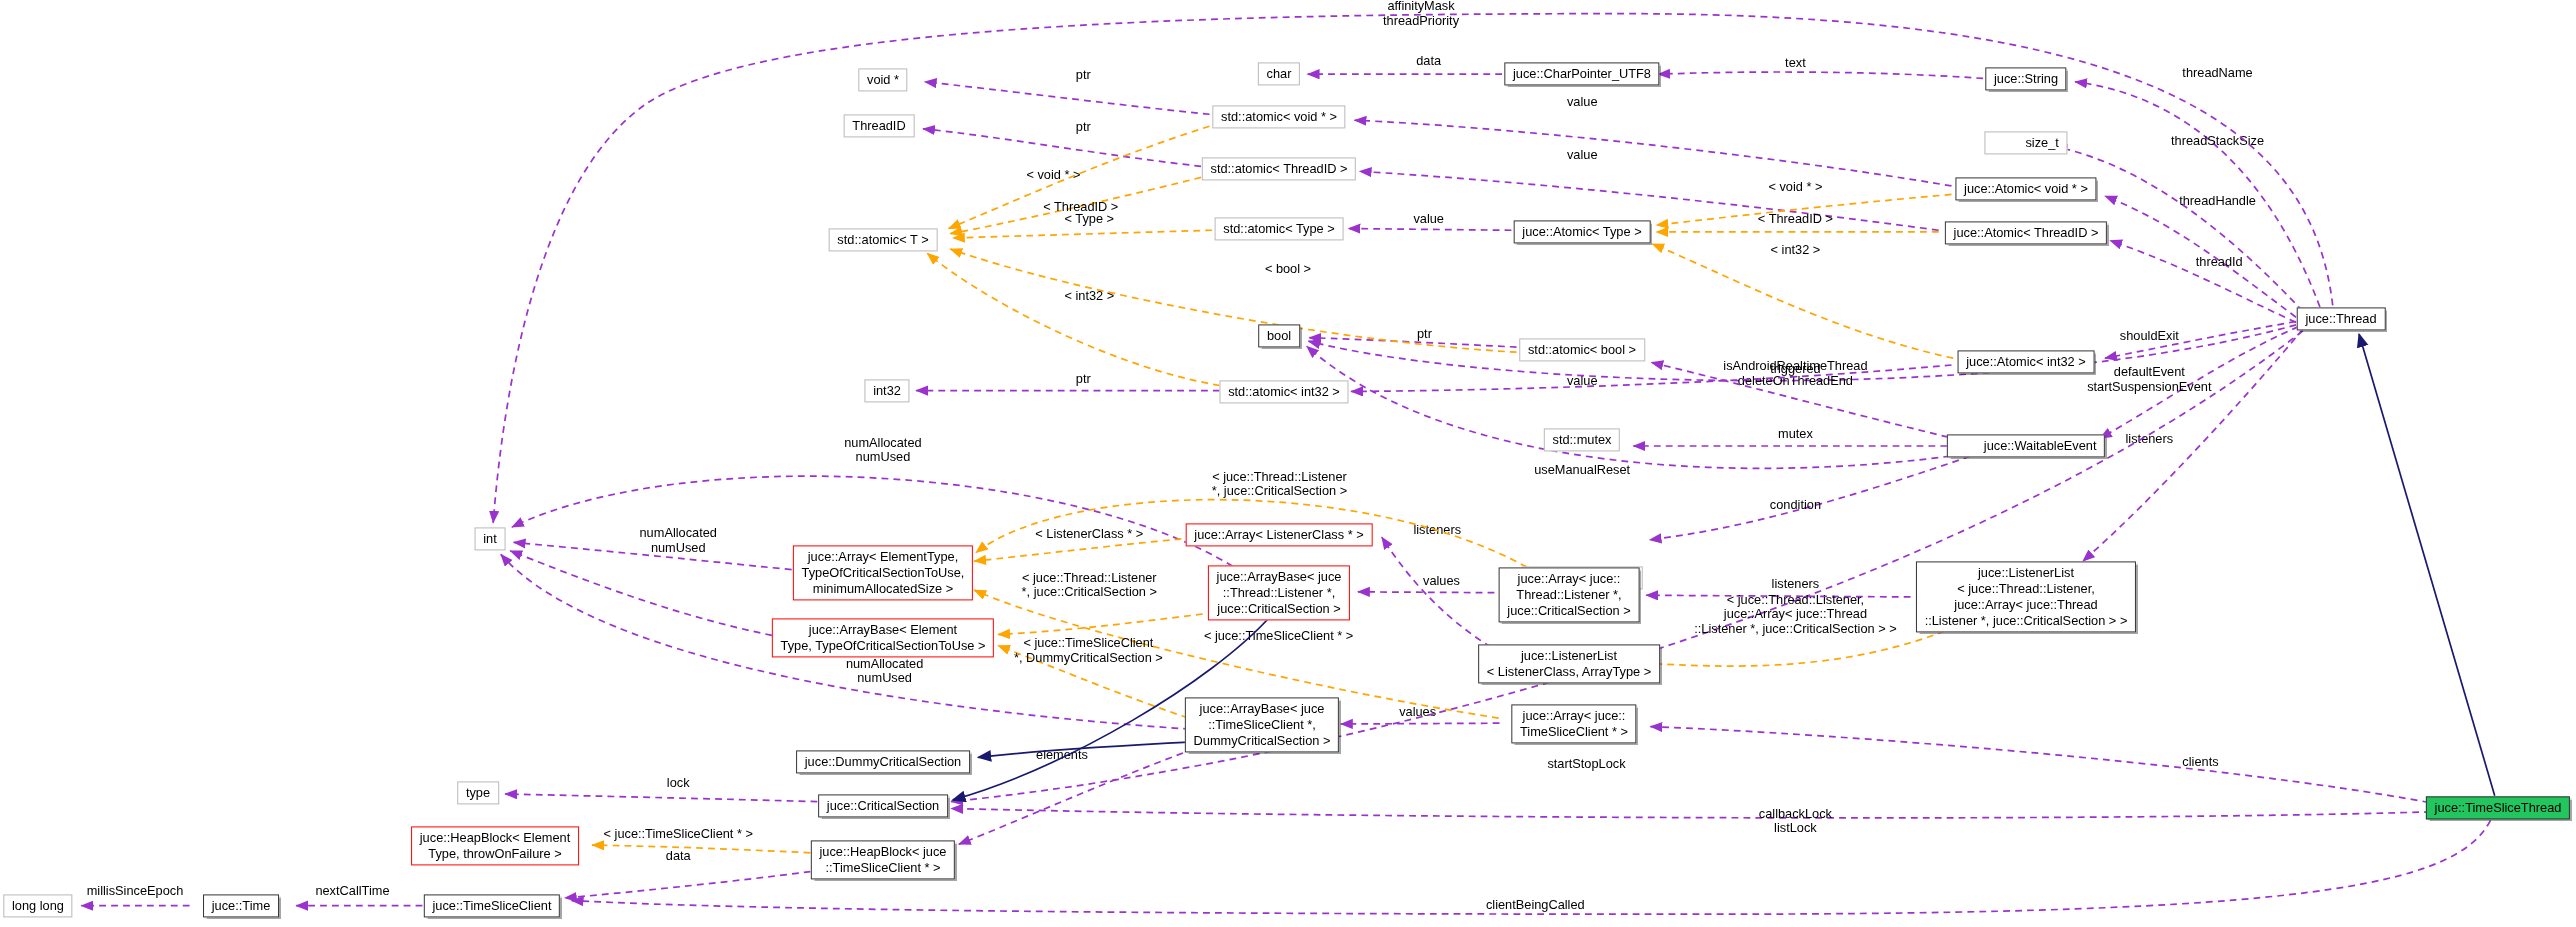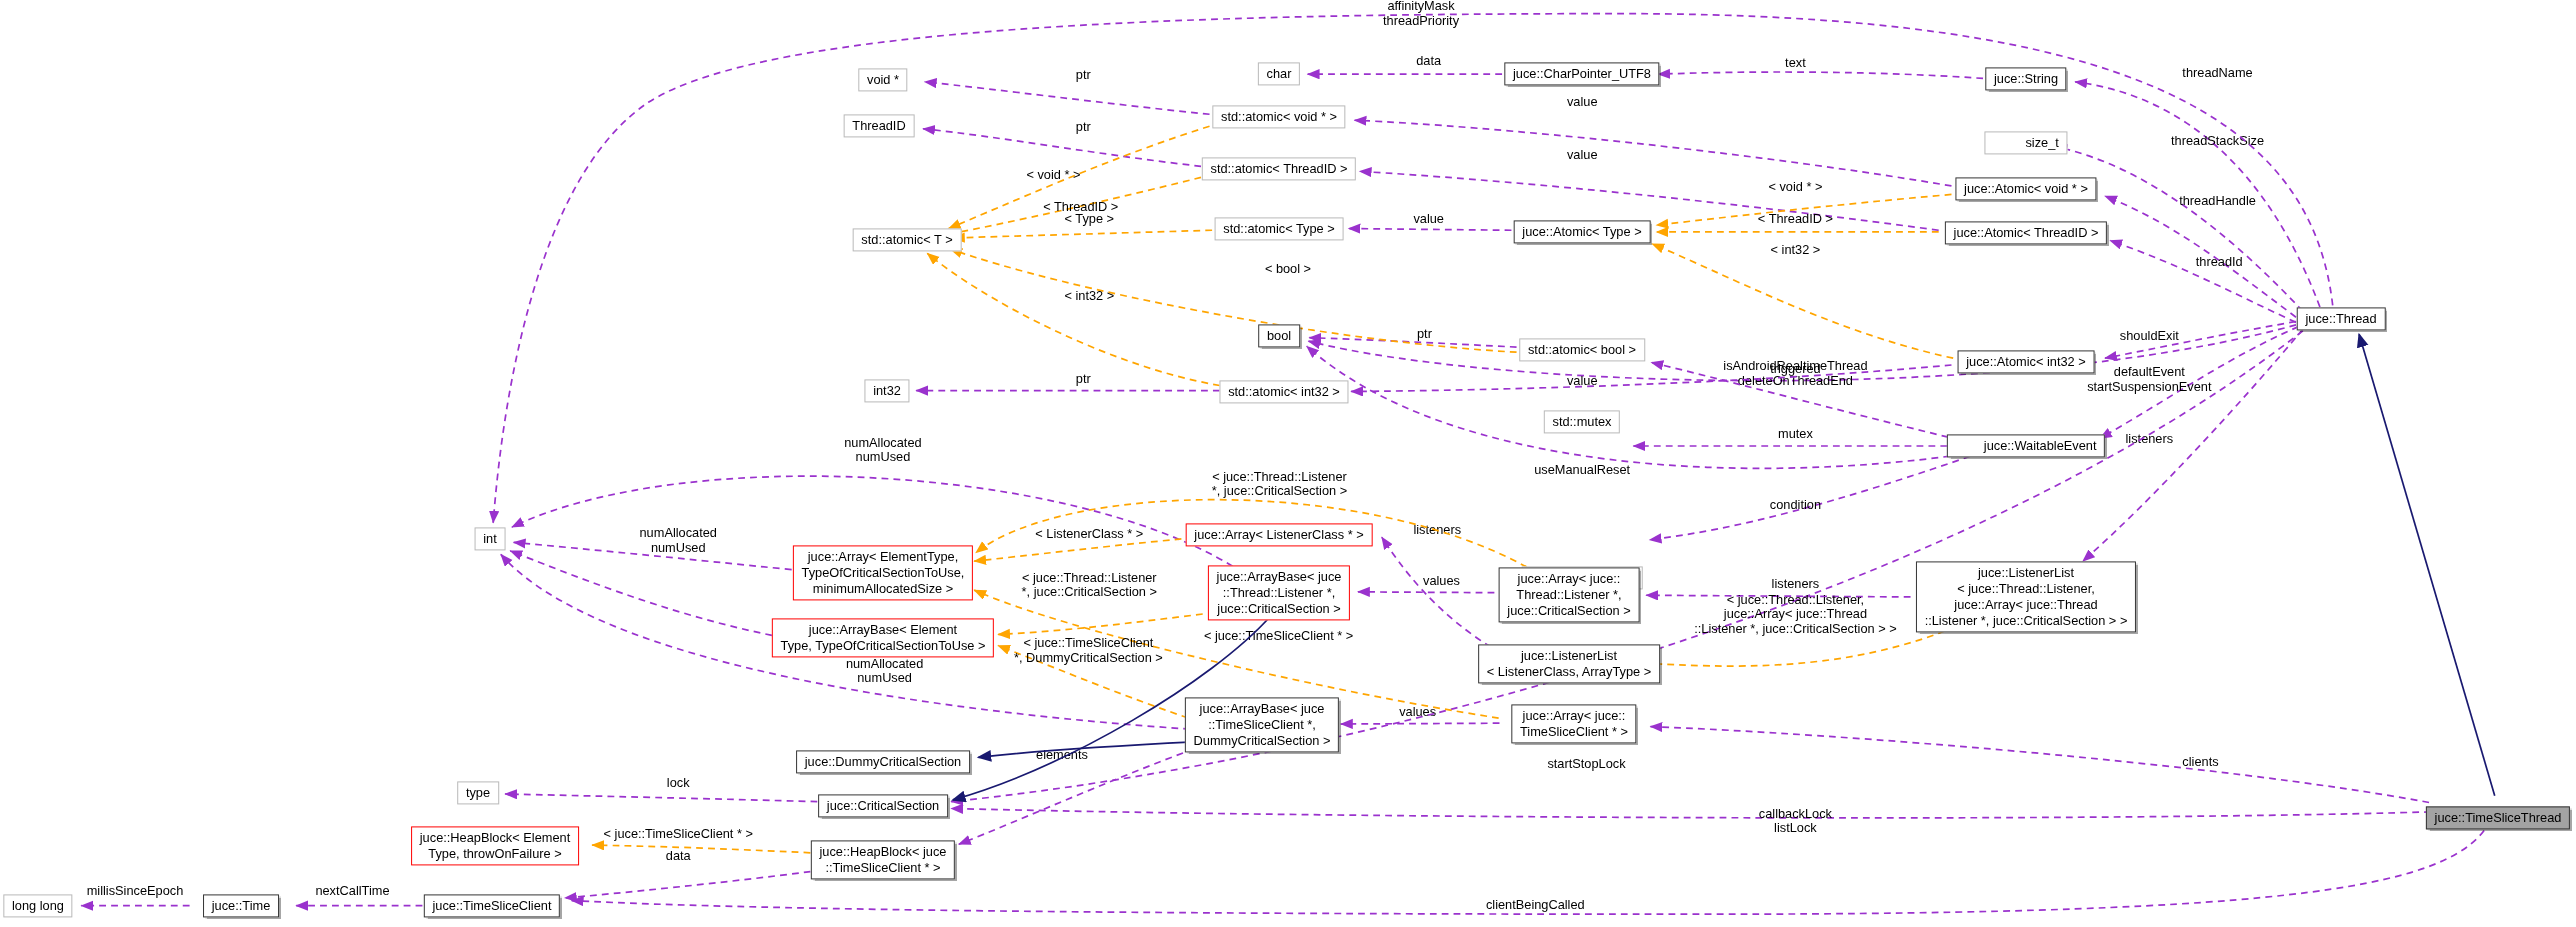--- a/index.html
+++ b/index.html
@@ -9,21 +9,21 @@
   .edge{fill:none;stroke-width:2px;}
   .edge.usage{stroke:#9a32cd;stroke-dasharray:8,6;}
   .edge.template{stroke:#ffa500;stroke-dasharray:8,6;}
   .edge.inheritance{stroke:#191970;}
   .edge-label{font:15px "Liberation Sans",sans-serif;fill:#000;text-anchor:middle;}
   .node{position:absolute;transform:translate(-50%,-50%);background:#fff;
         border:0.9px solid #b9b9b9;padding:2.6px 7.7px;font-size:12.8px;line-height:16px;
         color:#000;text-align:center;white-space:nowrap;z-index:2;}
   .node.cls{border:1.3px solid #353535;box-shadow:1.7px 1.7px 0.9px rgba(0,0,0,0.35);}
   .node.red{border:1.3px solid #ff0000;}
-  .node.main{border:1.3px solid #353535;background:#a3a3a3;box-shadow:1.7px 1.7px 0.9px rgba(0,0,0,0.35);margin-top:10px;}
+  .node.main{border:1.3px solid #353535;background:#22c55e;box-shadow:1.7px 1.7px 0.9px rgba(0,0,0,0.35);}
 </style>
 </head>
 <body>
 
 <div id="canvas">
   <svg id="edge-layer" width="2576" height="927" viewBox="0 0 3020 1087" xmlns="http://www.w3.org/2000/svg">
     <defs>
       <marker id="arrow-usage" markerUnits="userSpaceOnUse" markerWidth="16" markerHeight="14" refX="14" refY="6" orient="auto">
         <path d="M0,0 L15,6 L0,12 z" fill="#9a32cd"></path>
       </marker>
@@ -177,21 +177,21 @@
       </div>
       <div class="node ext" style="left: 2026px; top: 143px; padding-left: 40px;">
         <div>size_t</div>
       </div>
       <div class="node ext" style="left: 1279px; top: 117px;">
         <div>std::atomic&lt; void * &gt;</div>
       </div>
       <div class="node ext" style="left: 1279px; top: 169px;">
         <div>std::atomic&lt; ThreadID &gt;</div>
       </div>
-      <div class="node ext" style="left: 883px; top: 240px; margin-left: 24px;">
+      <div class="node ext" style="left: 883px; top: 240px;">
         <div>std::atomic&lt; T &gt;</div>
       </div>
       <div class="node ext" style="left: 1279px; top: 229px;">
         <div>std::atomic&lt; Type &gt;</div>
       </div>
       <div class="node cls" style="left: 1582px; top: 232px;">
         <div>juce::Atomic&lt; Type &gt;</div>
       </div>
       <div class="node cls" style="left: 2026px; top: 189px;">
         <div>juce::Atomic&lt; void * &gt;</div>
@@ -207,21 +207,21 @@
       </div>
       <div class="node cls" style="left: 2026px; top: 362px;">
         <div>juce::Atomic&lt; int32 &gt;</div>
       </div>
       <div class="node ext" style="left: 887px; top: 391px;">
         <div>int32</div>
       </div>
       <div class="node ext" style="left: 1284px; top: 392px;">
         <div>std::atomic&lt; int32 &gt;</div>
       </div>
-      <div class="node ext" style="left: 1582px; top: 422px; text-align: right;">
+      <div class="node ext" style="left: 1582px; top: 440px; text-align: right;">
         <div>std::mutex</div>
       </div>
       <div class="node cls" style="left: 2026px; top: 446px; padding-left: 36px;">
         <div>juce::WaitableEvent</div>
       </div>
       <div class="node ext" style="left: 1582px; top: 542px; margin-top: 36px;">
         <div>condition_variable</div>
       </div>
       <div class="node ext" style="left: 490px; top: 539px;">
         <div>int</div>

